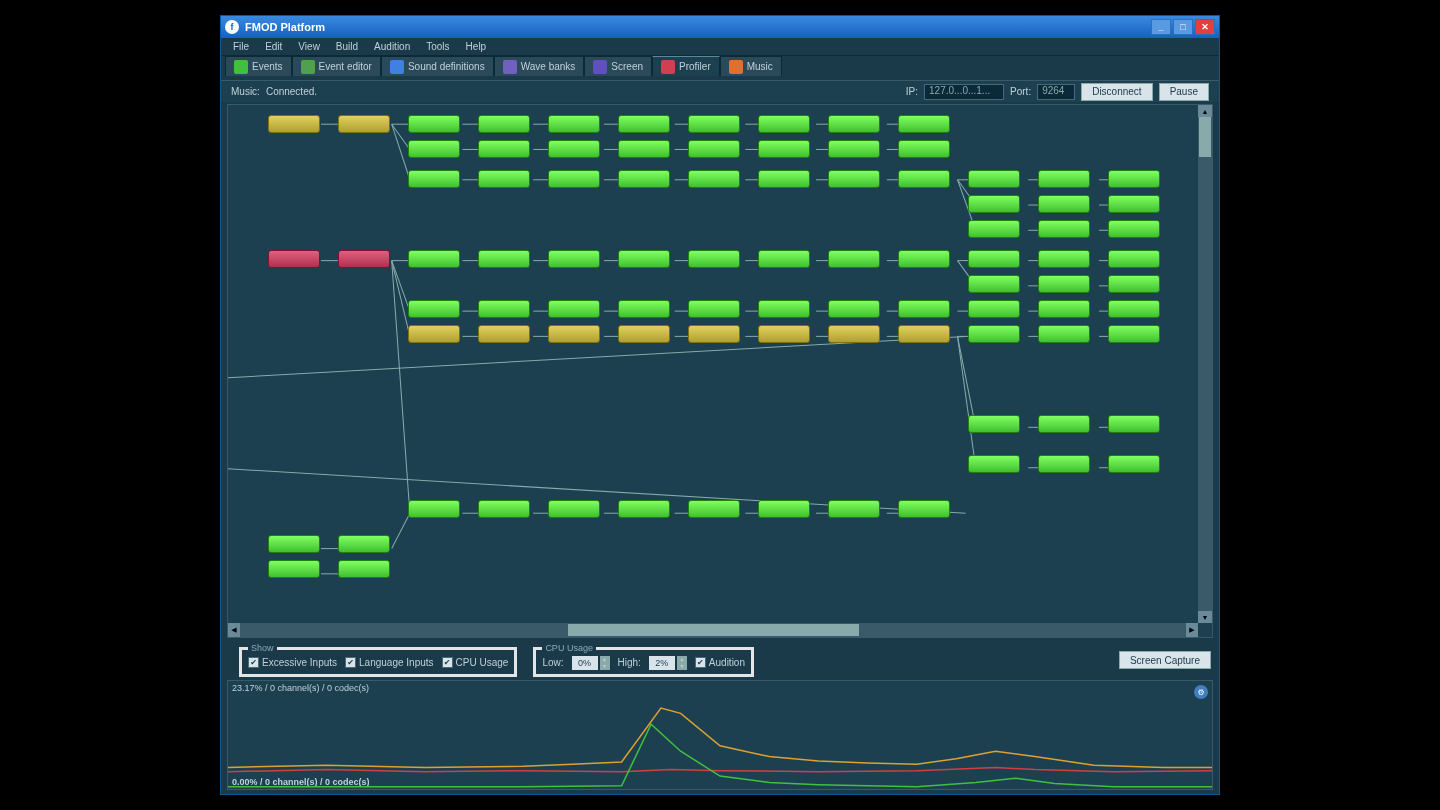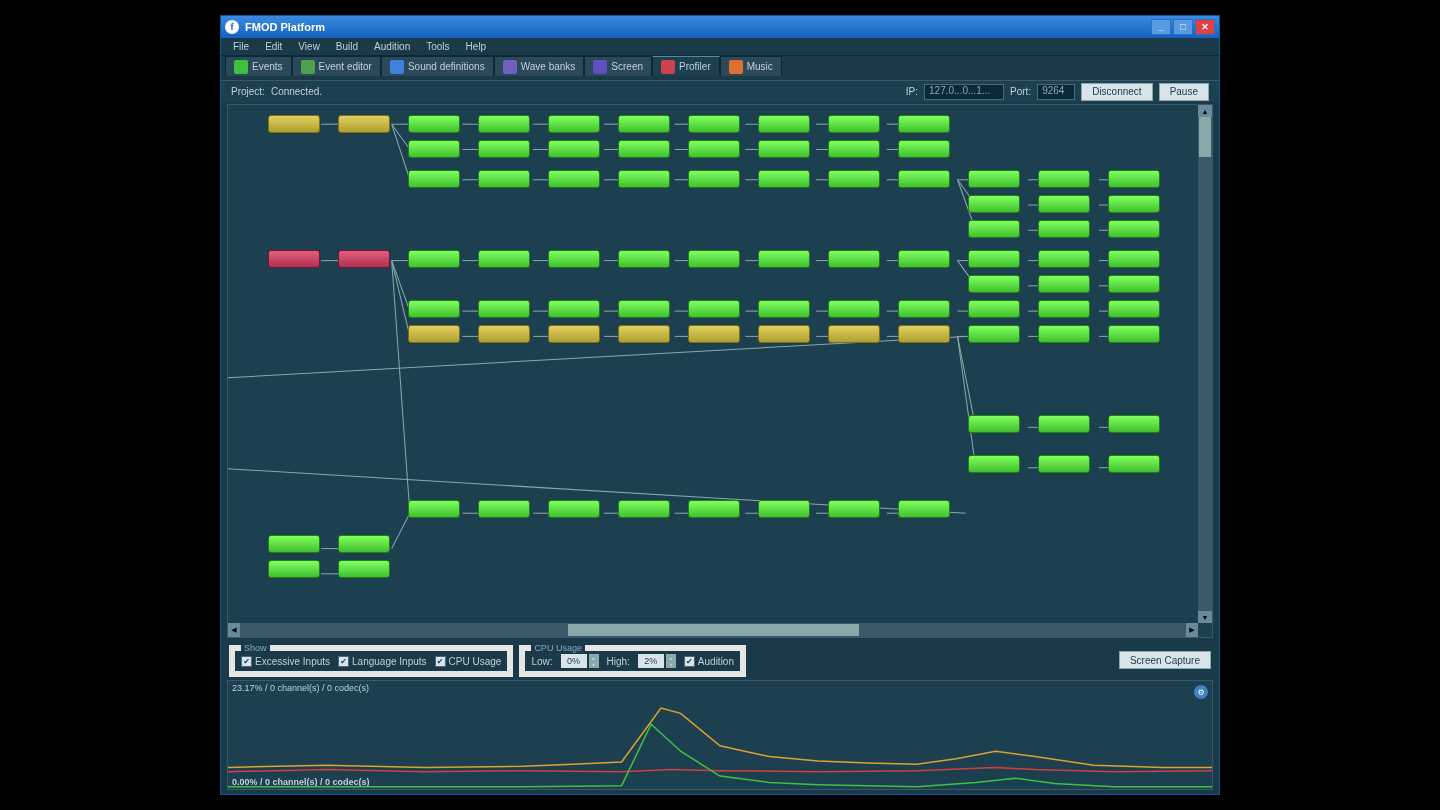--- a/index.html
+++ b/index.html
@@ -33,21 +33,21 @@
 .vscroll .arr{position:absolute;left:0;right:0;height:12px;background:#6a8a9a;font-size:7px;display:flex;align-items:center;justify-content:center;}
 .hscroll{position:absolute;left:0;right:14px;bottom:0;height:14px;background:#3a5a6a;}
 .hscroll .thumb{position:absolute;top:1px;bottom:1px;left:35%;width:30%;background:#8aa;}
 .hscroll .arr{position:absolute;top:0;bottom:0;width:12px;background:#6a8a9a;font-size:7px;display:flex;align-items:center;justify-content:center;}
 .node{position:absolute;width:52px;height:18px;border-radius:3px;font-size:4px;color:#003300;display:flex;align-items:center;justify-content:center;text-align:center;line-height:1;overflow:hidden;}
 .ng{background:linear-gradient(to bottom,#80ff60,#40c030);border:1px solid #208010;}
 .ny{background:linear-gradient(to bottom,#e0d060,#b0a030);border:1px solid #807010;}
 .np{background:linear-gradient(to bottom,#e06080,#b03050);border:1px solid #801030;}
 svg.lines{position:absolute;inset:0;pointer-events:none;}
 .panels{height:40px;display:flex;align-items:center;font-size:10px;color:#c0d0d8;padding:2px 8px;gap:6px;background:#1a3a4a;}
-.fieldset{border:6px solid #e5e5e5;padding:2px 6px 4px 6px;height:34px;display:flex;align-items:center;gap:8px;font-size:10px;}
+.fieldset{border:3px solid #e5e5e5;padding:2px 6px 4px 6px;height:34px;display:flex;align-items:center;gap:8px;font-size:10px;margin-left:10px;}
 .fieldset legend{font-size:9px;padding:0 3px;color:#8ab;}
 .chk{display:flex;align-items:center;gap:3px;cursor:pointer;}
 .chk .box{width:11px;height:11px;background:#d8e4ea;border:1px solid #4a6a7a;display:flex;align-items:center;justify-content:center;font-size:8px;color:#1a3a4a;}
 .spin{display:flex;align-items:center;gap:2px;}
 .spin .val{background:#d8e4ea;color:#1a3a4a;width:26px;height:14px;font-size:9px;display:flex;align-items:center;justify-content:center;}
 .spin .arrows{display:flex;flex-direction:column;}
 .spin .arrows div{width:10px;height:7px;background:#8aa;font-size:5px;display:flex;align-items:center;justify-content:center;cursor:pointer;}
 .perf-graph{height:110px;background:#1c4050;margin:0 6px 4px 6px;border:1px solid #3a5a6a;position:relative;}
 .perf-label{position:absolute;font-size:9px;color:#c0d0d8;left:4px;}
 .perf-sett{position:absolute;right:4px;top:4px;width:14px;height:14px;background:#4080c0;border-radius:50%;font-size:8px;color:#fff;display:flex;align-items:center;justify-content:center;cursor:pointer;}
@@ -104,21 +104,21 @@
         <div class="tab-icon ico-profiler"></div>
         <span>Profiler</span>
       </div>
       <div class="tab">
         <div class="tab-icon ico-music"></div>
         <span>Music</span>
       </div>
     </div>
 
   <div class="conn-bar">
-    <span>Project:</span>
+    <span>Music:</span>
     <span>Connected.</span>
     <div class="spacer"></div>
     <span>IP:</span>
     <div class="txt-field" style="width:80px;">127.0...0...1...</div>
     <span>Port:</span>
     <div class="txt-field" style="width:38px;">9264</div>
     <div class="btn">Disconnect</div>
     <div class="btn">Pause</div>
   </div>
 

